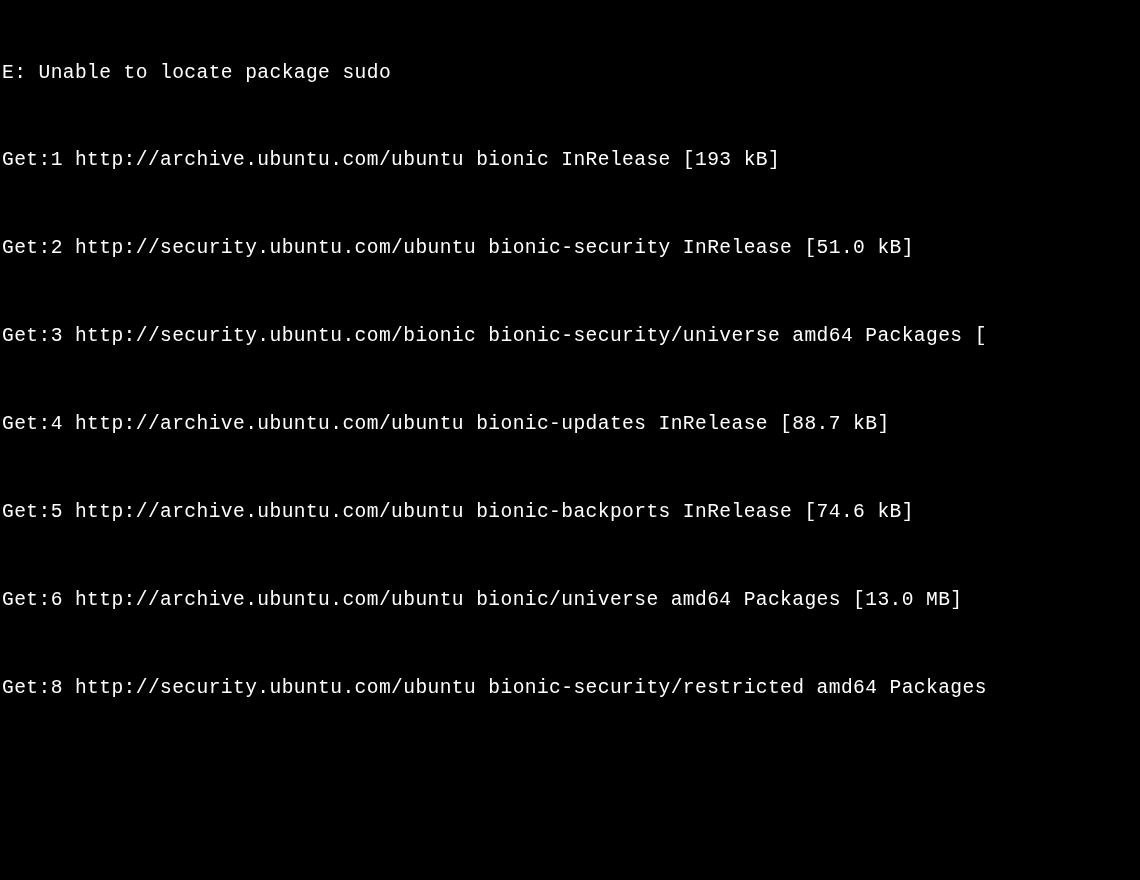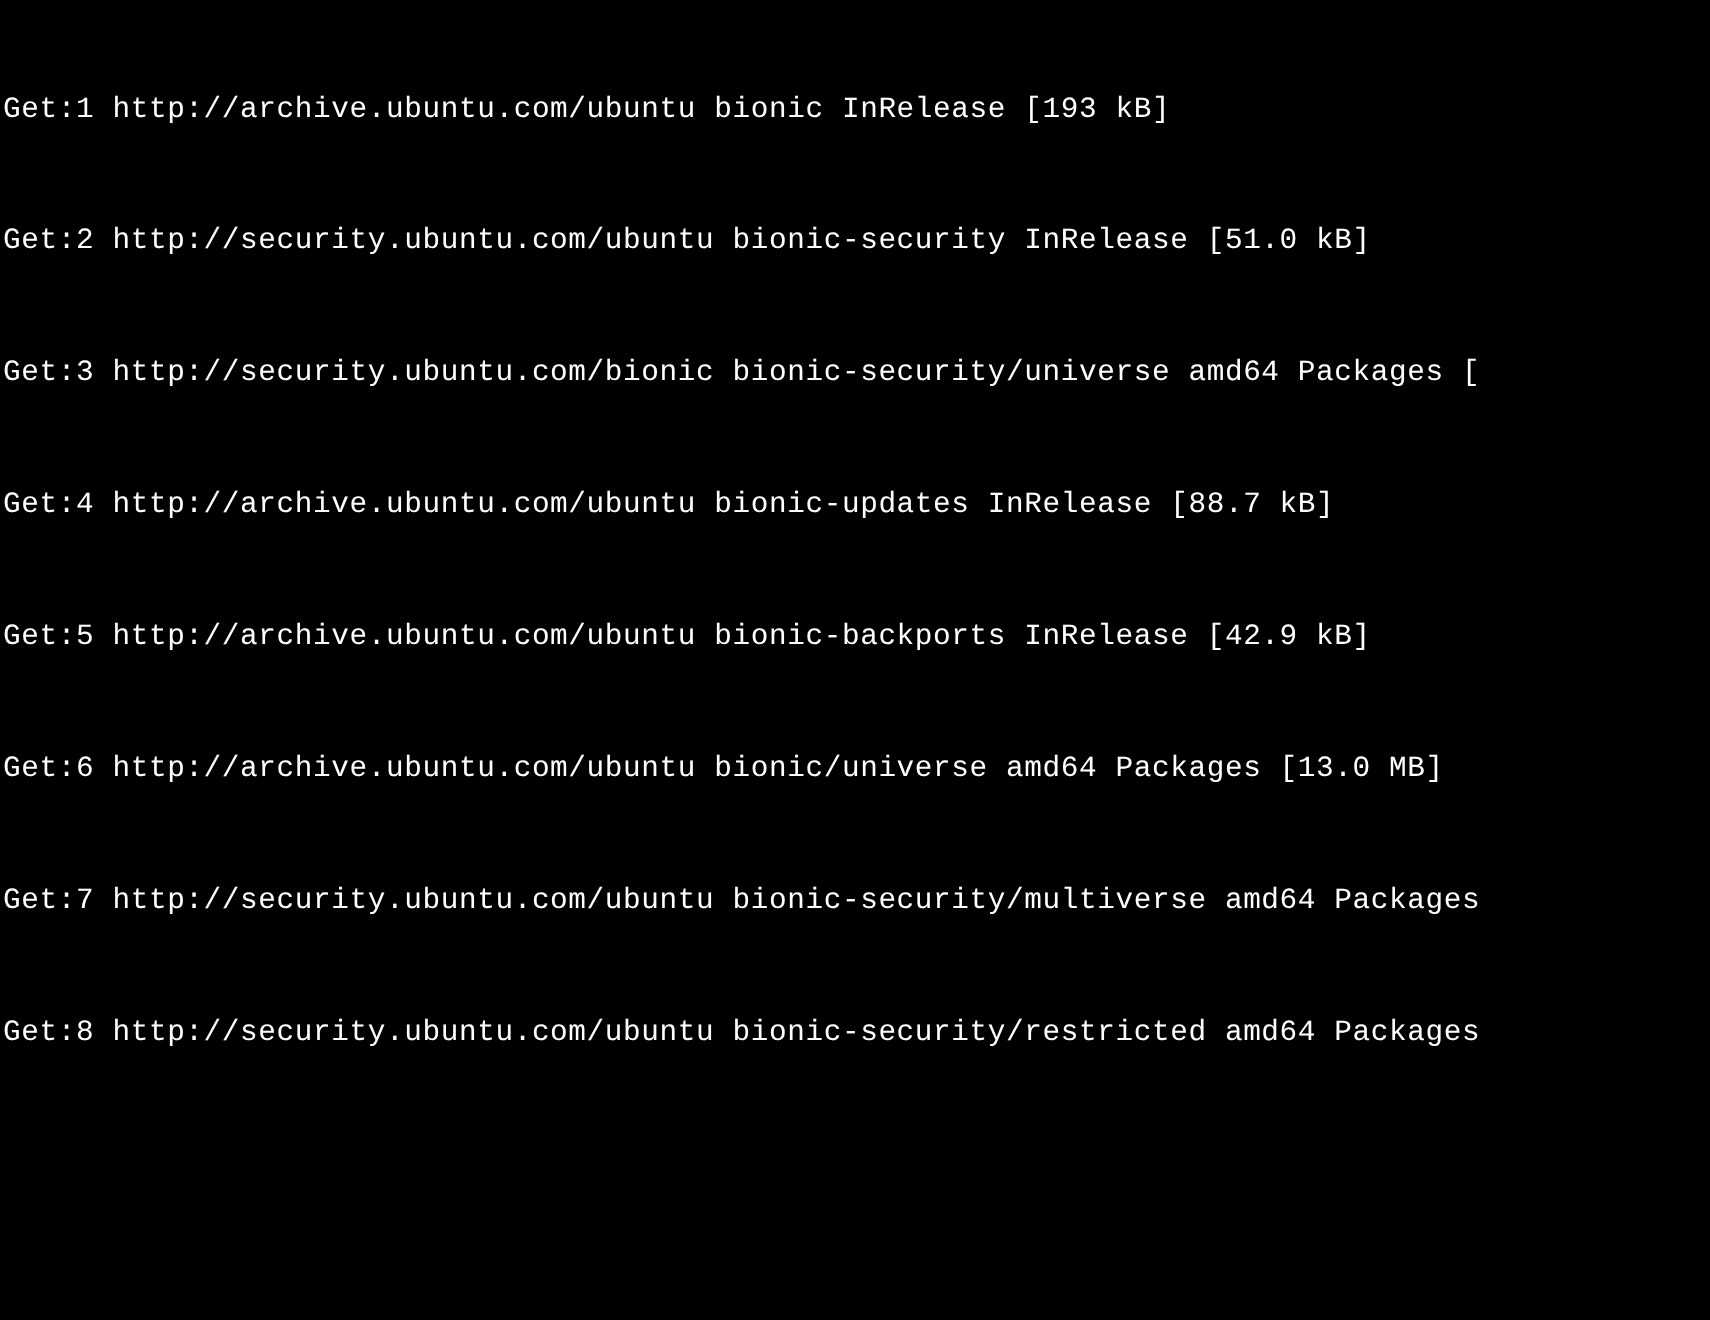--- a/index.html
+++ b/index.html
@@ -23,27 +23,27 @@
   .line {
     display: block;
     white-space: pre;
     overflow: hidden;
   }
 </style>
 </head>
 <body>
 
 <div class="terminal">
+  <span class="line">E: Unable to locate package sudo</span>
   <span class="line">Get:1 http://archive.ubuntu.com/ubuntu bionic InRelease [193 kB]</span>
   <span class="line">Get:2 http://security.ubuntu.com/ubuntu bionic-security InRelease [51.0 kB]</span>
   <span class="line">Get:3 http://security.ubuntu.com/bionic bionic-security/universe amd64 Packages [</span>
   <span class="line">Get:4 http://archive.ubuntu.com/ubuntu bionic-updates InRelease [88.7 kB]</span>
-  <span class="line">Get:5 http://archive.ubuntu.com/ubuntu bionic-backports InRelease [42.9 kB]</span>
+  <span class="line">Get:5 http://archive.ubuntu.com/ubuntu bionic-backports InRelease [74.6 kB]</span>
   <span class="line">Get:6 http://archive.ubuntu.com/ubuntu bionic/universe amd64 Packages [13.0 MB]</span>
-  <span class="line">Get:7 http://security.ubuntu.com/ubuntu bionic-security/multiverse amd64 Packages </span>
   <span class="line">Get:8 http://security.ubuntu.com/ubuntu bionic-security/restricted amd64 Packages </span>
   
   
   
   
   
   
   
   
   

